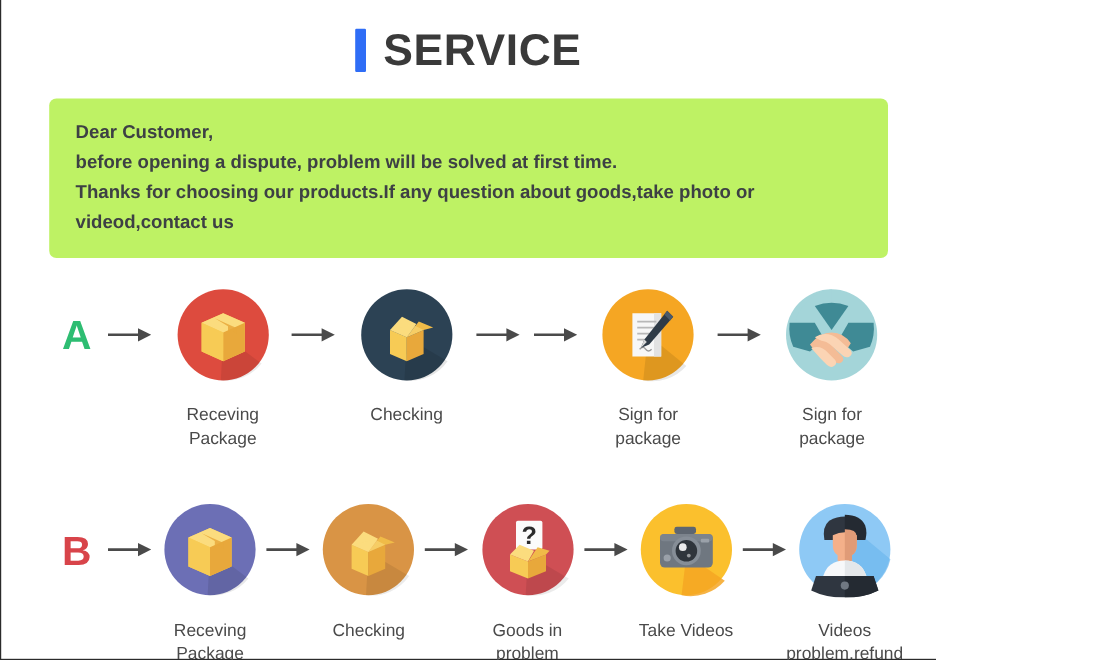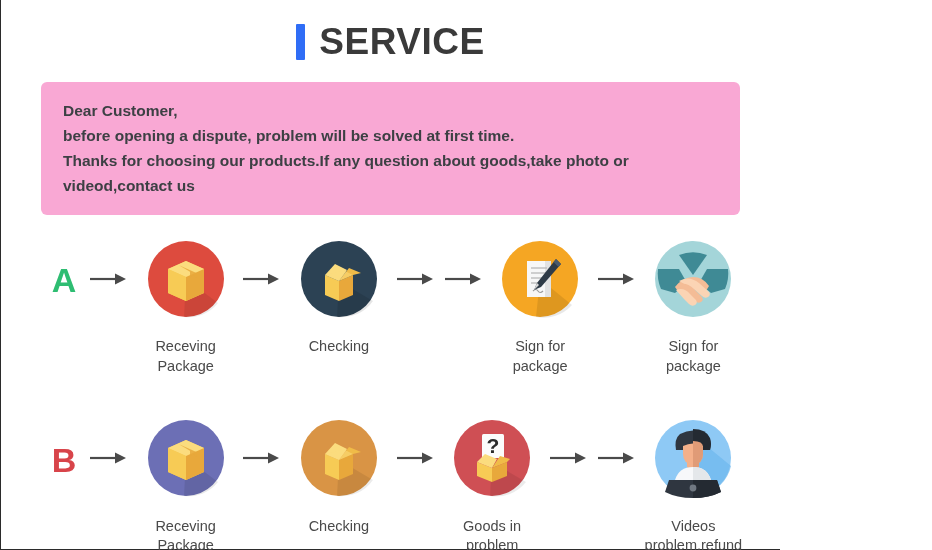--- a/index.html
+++ b/index.html
@@ -42,21 +42,21 @@
     font-size: 37px;
     font-weight: bold;
     color: #3a3a3a;
     letter-spacing: 0.5px;
     line-height: 1;
   }
 
   
   .notice {
     margin: 22px 40px 0 40px;
-    background: #f9a8d4;
+    background: #bef264;
     border-radius: 6px;
     padding: 16px 22px 17px 22px;
     box-sizing: border-box;
   }
   .notice p {
     margin: 0;
     font-size: 15.5px;
     font-weight: bold;
     color: #3d4044;
     line-height: 1.62;
@@ -316,20 +316,38 @@
       <div class="step-label">Goods in problem</div>
     </div>
 
     <div class="arrow">
       <svg width="40" height="16" viewBox="0 0 40 16">
           <path d="M1 8 L27 8" stroke="#4a4a4a" stroke-width="2.2" fill="none"></path>
           <path d="M26 2.5 L37 8 L26 13.5 Z" fill="#4a4a4a"></path>
         </svg>
     </div>
 
+    <div class="step">
+      <div class="icon-wrap">
+        <svg width="80" height="80" viewBox="0 0 80 80">
+          <circle cx="40" cy="40" r="38" fill="#fbc02d"></circle>
+          <path d="M40 44 L72 66 A38 38 0 0 1 36 78 Z" fill="#f5a623" opacity="0.85"></path>
+          <rect x="30" y="21" width="18" height="6" rx="2" fill="#5e6670"></rect>
+          <rect x="18" y="27" width="44" height="28" rx="4" fill="#6f7780"></rect>
+          <rect x="18" y="27" width="44" height="6" rx="3" fill="#7c848d"></rect>
+          <circle cx="40" cy="41" r="12" fill="#868e97"></circle>
+          <circle cx="40" cy="41" r="9" fill="#2f353c"></circle>
+          <circle cx="37" cy="38" r="3.2" fill="#ffffff" opacity="0.9"></circle>
+          <circle cx="42" cy="45" r="1.6" fill="#ffffff" opacity="0.5"></circle>
+          <circle cx="24" cy="47" r="3" fill="#9aa1a9"></circle>
+          <rect x="52" y="31" width="7" height="3" rx="1" fill="#9aa1a9"></rect>
+        </svg>
+      </div>
+      <div class="step-label">Take Videos</div>
+    </div>
 
     <div class="arrow">
       <svg width="40" height="16" viewBox="0 0 40 16">
           <path d="M1 8 L27 8" stroke="#4a4a4a" stroke-width="2.2" fill="none"></path>
           <path d="M26 2.5 L37 8 L26 13.5 Z" fill="#4a4a4a"></path>
         </svg>
     </div>
 
     <div class="step">
       <div class="icon-wrap">

